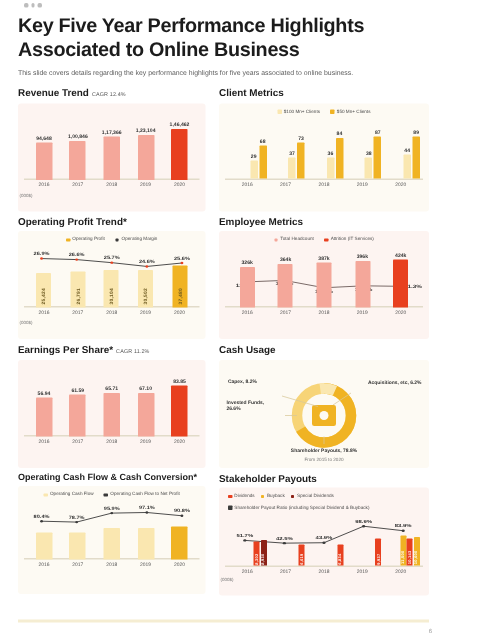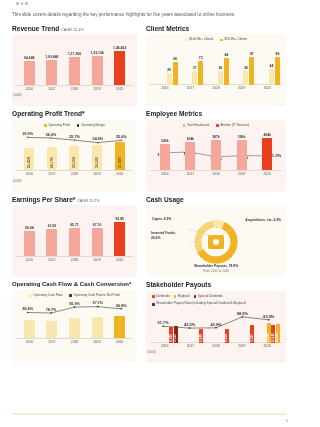--- a/index.html
+++ b/index.html
@@ -65,20 +65,21 @@
 <body>
 
 <div class="slide">
 
   <div class="titlebar">
     <span class="dot"></span>
     <span class="dot"></span>
     <span class="dot"></span>
   </div>
 
+  <h1 class="page-title">Key Five Year Performance Highlights Associated to Online Business</h1>
   <div class="subtitle">This slide covers details regarding the key performance highlights for five years associated to online business.</div>
 
   <div class="grid">
 
     <div class="panel">
       <div class="panel-title">
         <span>Revenue Trend</span><span class="cagr">CAGR 12.4%</span>
       </div>
       <div class="card red">
         <div class="yunit">(000$)</div>

